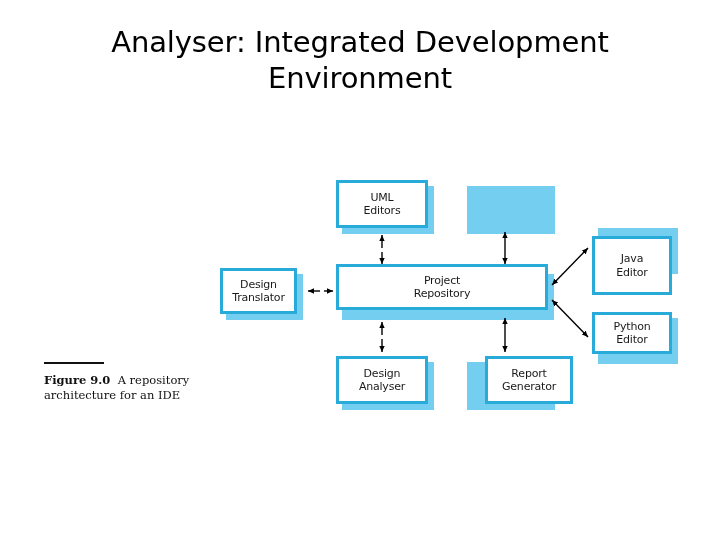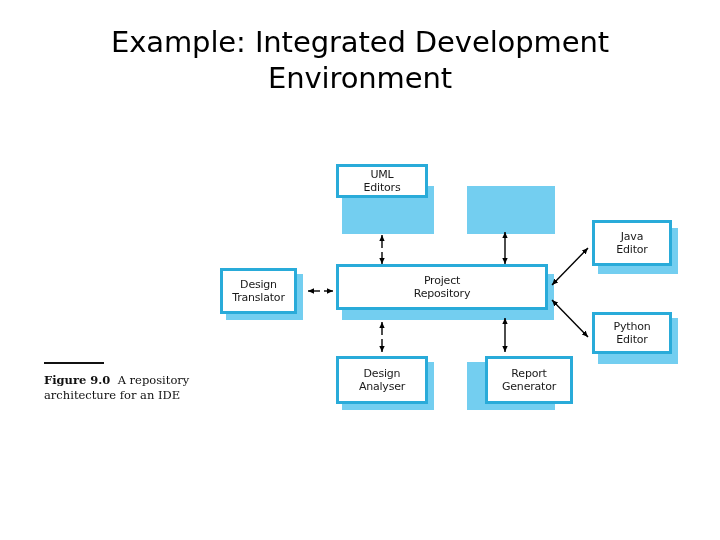--- a/index.html
+++ b/index.html
@@ -96,21 +96,21 @@
     line-height: 15px;
     color: #111111;
   }
   #caption-text .fig-num {
     font-weight: bold;
   }
 </style>
 </head>
 <body>
 
-<div id="slide-title">Example: Integrated Development Environment</div>
+<div id="slide-title">Analyser: Integrated Development Environment</div>
 
 <div id="figure-region">
 
   <div class="node-shadow" style="left:342px; top:186px; width:92px;  height:48px;"></div>
   <div class="node-shadow" style="left:467px; top:186px; width:88px;  height:48px;"></div>
   <div class="node-shadow" style="left:598px; top:228px; width:80px;  height:46px;"></div>
   <div class="node-shadow" style="left:226px; top:274px; width:77px;  height:46px;"></div>
   <div class="node-shadow" style="left:342px; top:274px; width:212px; height:46px;"></div>
   <div class="node-shadow" style="left:598px; top:318px; width:80px;  height:46px;"></div>
   <div class="node-shadow" style="left:342px; top:362px; width:92px;  height:48px;"></div>
@@ -151,27 +151,27 @@
 
     <g>
       <line x1="552" y1="285" x2="588" y2="248" stroke="#000" stroke-width="1.4" marker-start="url(#ah-start)" marker-end="url(#ah)"></line>
     </g>
 
     <g>
       <line x1="552" y1="300" x2="588" y2="337" stroke="#000" stroke-width="1.4" marker-start="url(#ah-start)" marker-end="url(#ah)"></line>
     </g>
   </svg>
 
-  <div class="node" style="left:336px; top:164px; width:92px; height:34px;">
+  <div class="node" style="left:336px; top:180px; width:92px; height:48px;">
     <span class="node-label">UML
 Editors</span>
   </div>
 
 
-  <div class="node" style="left:592px; top:220px; width:80px; height:46px;justify-content:center;">
+  <div class="node" style="left:592px; top:236px; width:80px; height:59px;justify-content:center;">
     <span class="node-label">Java
 Editor</span>
   </div>
 
   <div class="node" style="left:220px; top:268px; width:77px; height:46px;">
     <span class="node-label">Design
 Translator</span>
   </div>
 
   <div class="node" style="left:336px; top:264px; width:212px; height:46px;">

